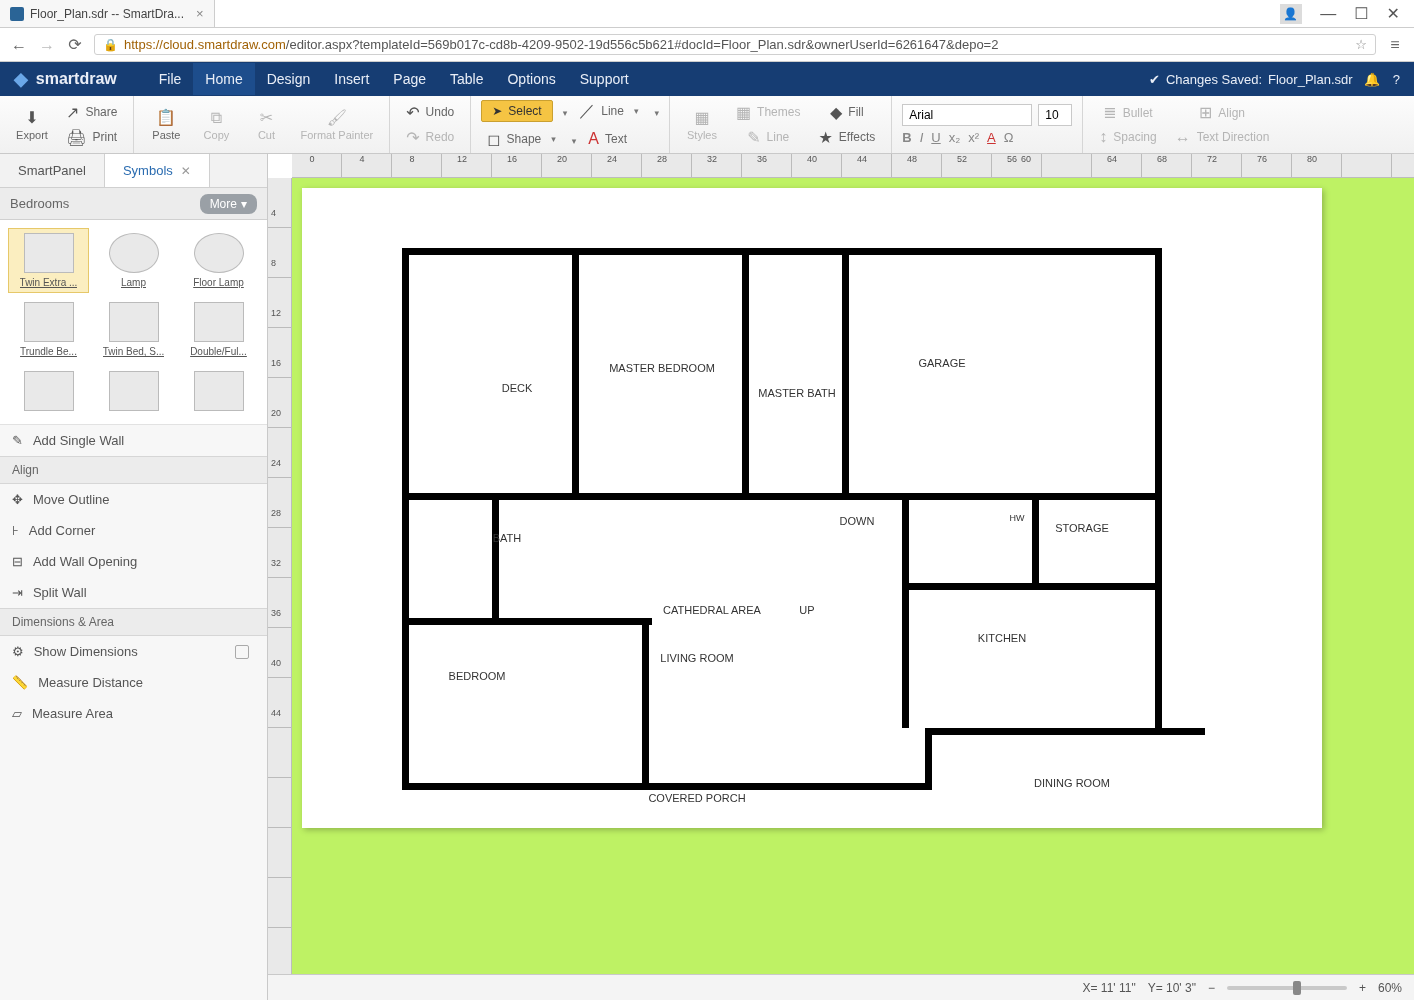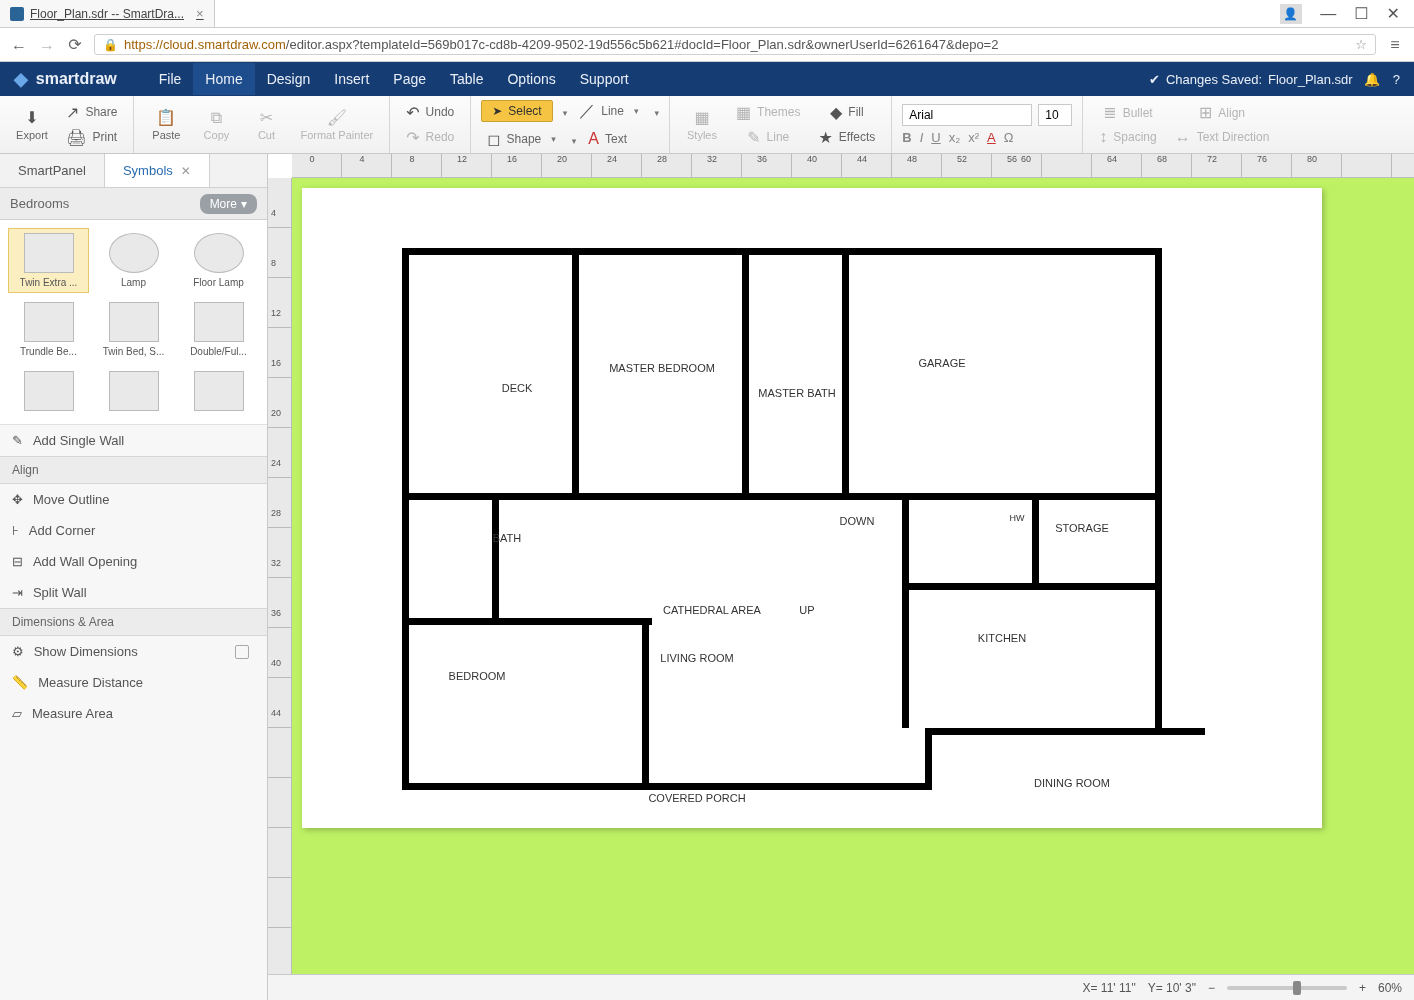--- a/index.html
+++ b/index.html
@@ -1,18 +1,18 @@
 <!DOCTYPE html>
 <html><head>
 <meta charset="utf-8">
 <style>
 * { margin: 0; padding: 0; box-sizing: border-box; font-family: "Segoe UI", Arial, sans-serif; }
 body { width: 1414px; height: 1000px; overflow: hidden; background: #fff; display: flex; flex-direction: column; }
 .titlebar { height: 28px; background: #fff; border-bottom: 1px solid #cdcdcd; display: flex; align-items: stretch; }
-.tab { display: flex; align-items: center; gap: 6px; padding: 0 10px; border-right: 1px solid #cdcdcd; font-size: 12px; color: #444; background: #f7f7f7; text-decoration: underline; }
+.tab { display: flex; align-items: center; gap: 6px; padding: 0 10px; border-right: 1px solid #cdcdcd; font-size: 12px; color: #444; background: #f7f7f7; }
 .tab .favicon { width: 14px; height: 14px; background: #2a6496; border-radius: 2px; }
 .tab .close { font-size: 13px; color: #888; margin-left: 6px; }
 .win-controls { margin-left: auto; display: flex; align-items: center; gap: 18px; padding: 0 14px; color: #555; }
 .win-user { width: 22px; height: 20px; background: #dcdcdc; display:flex; align-items:center; justify-content:center; font-size:12px; color:#fff;}
 .addrbar { height: 34px; display: flex; align-items: center; gap: 10px; padding: 0 10px; border-bottom: 1px solid #cdcdcd; }
 .addrbar .navbtn { width: 18px; text-align:center; color: #666; font-size: 16px; }
 .addrbar .url { flex: 1; display: flex; align-items: center; gap: 6px; border: 1px solid #d0d0d0; border-radius: 3px; padding: 2px 8px; font-size: 13px; color: #444; background:#fff; }
 .addrbar .lock { color: #2c8a2c; font-size: 12px; }
 .addrbar .urltext { color: #555; white-space: nowrap; overflow: hidden; }
 .addrbar .host { color: #a16207; }
@@ -38,21 +38,21 @@
 .textfmt { display:flex; gap:8px; font-size:13px; color:#888; }
 .main { flex:1; display:flex; min-height:0; }
 .tabstrip { height:34px; background:#f2f2f2; border-bottom:1px solid #d0d0d0; display:flex; align-items:stretch; font-size:13px; }
 .ptab { padding:8px 18px; color:#555; border-right:1px solid #d0d0d0; cursor:pointer; display:flex; align-items:center; gap:8px;}
 .ptab.active { background:#fff; color:#2b6cb0; }
 .ptab .x { color:#999; font-size:12px; }
 .leftcol { width:268px; display:flex; flex-direction:column; border-right:1px solid #c9c9c9; background:#f7f7f7; }
 .panelhdr { height:32px; background:#ececec; border-bottom:1px solid #d0d0d0; display:flex; align-items:center; padding:0 10px; font-size:13px; color:#666; gap:24px;}
 .panelhdr .more { margin-left:auto; background:#9aa0a6; color:#fff; padding:3px 10px; border-radius:8px; font-size:12px; display:flex; gap:4px;}
 .shelf { display:grid; grid-template-columns:repeat(3,1fr); gap:4px; padding:8px; background:#fff; border-bottom:1px solid #e2e2e2; max-height:210px; overflow:hidden;}
-.sitem { display:flex; flex-direction:column; align-items:center; gap:4px; font-size:10px; color:#555; padding:4px; border:1px solid transparent; cursor:pointer;}
+.sitem { display:flex; flex-direction:column; align-items:center; gap:4px; font-size:10px; color:#555; padding:4px; border:1px solid transparent; cursor:pointer;text-decoration:underline;}
 .sitem.active { background:#fbeec0; border-color:#e6c869; }
 .sitem .thumb { width:50px; height:40px; background:#e9e9e9; border:1px solid #bbb; position:relative;}
 .sitem .lbl { white-space:nowrap; overflow:hidden; text-overflow:ellipsis; max-width:62px;}
 .sidelist { }
 .sidelist .row { display:flex; align-items:center; gap:10px; padding:8px 12px; font-size:13px; color:#555; cursor:pointer;}
 .sidelist .sect { background:#ececec; color:#666; padding:6px 12px; font-size:12px; border-top:1px solid #d6d6d6; border-bottom:1px solid #d6d6d6;}
 .canvaswrap { flex:1; display:flex; flex-direction:column; min-width:0; }
 .hruler { height:24px; border-bottom:1px solid #bcbcbc; background:repeating-linear-gradient(to right,#e9e9e9 0,#e9e9e9 49px,#bbb 49px,#bbb 50px); font-size:9px; color:#666; position:relative; margin-left:24px;}
 .vruler { width:24px; background:repeating-linear-gradient(to bottom,#e9e9e9 0,#e9e9e9 49px,#bbb 49px,#bbb 50px); border-right:1px solid #bcbcbc; font-size:9px; color:#666; position:relative;}
 .canvasrow { flex:1; display:flex; min-height:0;}

